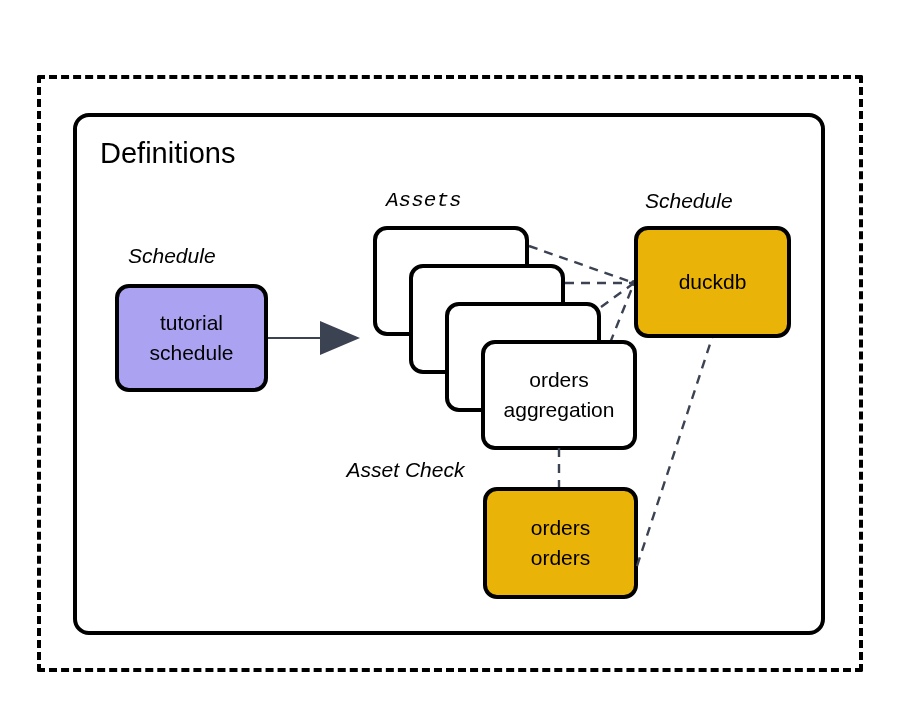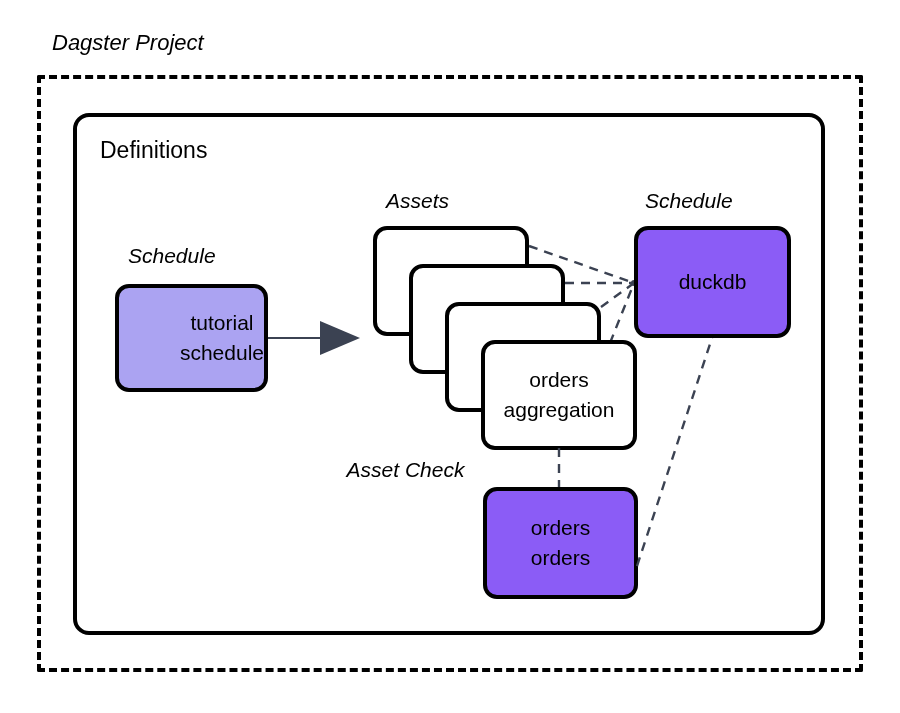--- a/index.html
+++ b/index.html
@@ -46,69 +46,68 @@
     height: 522px;
     border: 4px solid #000000;
     border-radius: 16px;
     box-sizing: border-box;
     background: transparent;
   }
   .definitions-label {
     position: absolute;
     left: 100px;
     top: 137px;
-    font-size: 23px;
+    font-size: 29px;
     color: #000000;
     white-space: nowrap;
   }
 
   
   .caption {
     position: absolute;
     font-size: 21px;
     font-style: italic;
     color: #000000;
     white-space: nowrap;
     line-height: 1.28;
   }
   .caption-schedule { left: 128px; top: 243px; }
-  .caption-assets   { left: 386px; top: 188px; }
+  .caption-assets   { left: 386px; top: 188px; font-family: Liberation Mono, monospace; }
   .caption-resource { left: 645px; top: 188px; }
   .caption-assetcheck {
     left: 333px;
     top: 457px;
     width: 145px;
     text-align: center;
     white-space: normal;
   }
 
   
   .node {
     position: absolute;
     box-sizing: border-box;
     border: 4px solid #000000;
     border-radius: 14px;
-    background: #8b5cf6;
+    background: #eab308;
     display: flex;
     align-items: center;
     justify-content: center;
     text-align: center;
     font-size: 21px;
     color: #000000;
     line-height: 1.45;
   }
 
   .node-schedule {
     left: 115px;
     top: 284px;
     width: 153px;
     height: 108px;
     background: #ABA3F2;
     border-radius: 14px;
-    justify-content: flex-end;
   }
 
   
   .asset-card {
     position: absolute;
     box-sizing: border-box;
     width: 156px;
     height: 110px;
     border: 4px solid #000000;
     border-radius: 14px;
@@ -158,21 +157,20 @@
   }
   .edge-layer-top {
     z-index: 7;
   }
 </style>
 </head>
 <body>
 
 <div id="canvas">
 
-  <div class="project-title">Dagster Project</div>
 
   <div class="project-boundary"></div>
 
   <div class="definitions-box"></div>
   <div class="definitions-label">Definitions</div>
 
   <svg class="edge-layer" viewBox="0 0 900 713" width="900" height="713">
 
     <g>
       <line x1="268" y1="338" x2="322" y2="338" stroke="#3B4252" stroke-width="2.2"></line>

